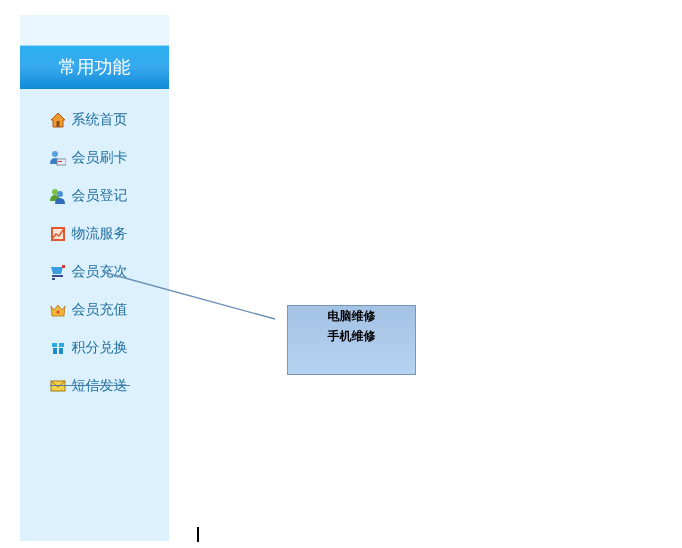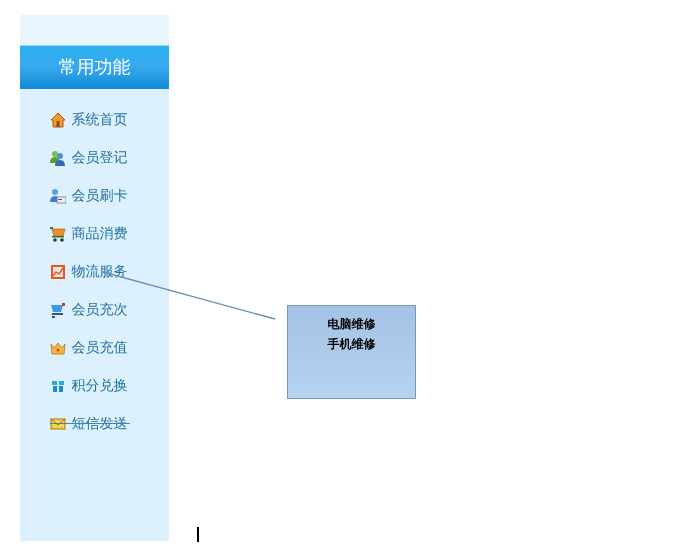--- a/index.html
+++ b/index.html
@@ -10,22 +10,22 @@
   .header { height:43px; background:linear-gradient(to bottom,#2ab0f0 0%,#38a8ee 50%,#0f8ad6 100%);
             color:#ffffff; font-size:18px; text-align:center; line-height:42px; border-top:1px solid #9fd6f4; }
   .menu { list-style:none; margin:12px; padding:12px; margin-top:0px; }
   .menu li { height:38px; display:flex; align-items:center; justify-content:center; cursor:pointer; }
   .menu li .inner { display:flex; align-items:center; width:80px; margin-left:-10px; }
   .menu .icon { width:16px; height:16px; display:inline-block; margin-right:6px; position:relative; flex:none; }
   .menu .label { font-size:14px; color:#1f6f9f; white-space:nowrap; }
   .menu li.struck .label { position:relative; }
   .strike { position:absolute; left:-22px; right:-2px; top:8px; height:1px; background:#4f7fb0; }
   .connector { position:absolute; left:0; top:0; }
-  .popup { position:absolute; left:287px; top:305px; width:129px; height:94px; border:1px solid #7897b7;
-           background:linear-gradient(to bottom,#a4c2e4,#b6d2f1); text-align:center; padding-top:8px; box-sizing:border-box; }
+  .popup { position:absolute; left:287px; top:305px; width:129px; height:70px; border:1px solid #7897b7;
+           background:linear-gradient(to bottom,#a4c2e4,#b6d2f1); text-align:center; padding-top:0; box-sizing:border-box; }
   .popup div { font-size:12px; font-weight:bold; color:#000; line-height:20px; }
   .cursor { position:absolute; left:197px; top:527px; width:2px; height:15px; background:#000; }
 </style>
 </head>
 <body>
 
 <div class="sidebar">
   <div class="sidebar-top"></div>
   <div class="header">常用功能</div>
   <ul class="menu">
@@ -37,54 +37,40 @@
               <rect x="6.5" y="9" width="3" height="6" fill="#8a4a16"></rect>
             </svg>
         </span>
         <span class="label">系统首页</span>
       </span>
     </li>
     <li>
       <span class="inner">
         <span class="icon">
           <svg width="16" height="16" viewBox="0 0 16 16">
-              <circle cx="5" cy="4" r="3" fill="#7cc04a"></circle>
-              <path d="M0 13 Q0 7 5 7 Q10 7 10 13 Z" fill="#5a9e2f"></path>
-              <circle cx="10" cy="6" r="3" fill="#4f8fd6"></circle>
-              <path d="M5 16 Q5 10 10 10 Q15 10 15 16 Z" fill="#2f6bb8"></path>
-            </svg>
-        </span>
-        <span class="label">会员登记</span>
-      </span>
-    </li>
-    <li>
-      <span class="inner">
-        <span class="icon">
-          <svg width="16" height="16" viewBox="0 0 16 16">
               <circle cx="5" cy="4" r="3" fill="#5aa3e0"></circle>
               <path d="M0 14 Q0 8 5 8 Q10 8 10 14 Z" fill="#3b7fc4"></path>
               <rect x="7" y="9" width="9" height="6" fill="#e8eef3" stroke="#6a7e8f" stroke-width="0.8"></rect>
               <rect x="8" y="11" width="4" height="1" fill="#c33"></rect>
             </svg>
         </span>
         <span class="label">会员刷卡</span>
       </span>
     </li>
     <li>
       <span class="inner">
         <span class="icon">
           <svg width="16" height="16" viewBox="0 0 16 16">
-              <rect x="0" y="1" width="3" height="2" fill="#2f7a2f"></rect>
-              <path d="M2 3 L15 3 L13 10 L4 10 Z" fill="#e8902a" stroke="#8a5a1a" stroke-width="0.6"></path>
-              <rect x="2" y="10" width="12" height="1.5" fill="#2f7a2f"></rect>
-              <circle cx="5" cy="14" r="1.8" fill="#333"></circle>
-              <circle cx="12" cy="14" r="1.8" fill="#333"></circle>
+              <circle cx="5" cy="4" r="3" fill="#7cc04a"></circle>
+              <path d="M0 13 Q0 7 5 7 Q10 7 10 13 Z" fill="#5a9e2f"></path>
+              <circle cx="10" cy="6" r="3" fill="#4f8fd6"></circle>
+              <path d="M5 16 Q5 10 10 10 Q15 10 15 16 Z" fill="#2f6bb8"></path>
             </svg>
         </span>
-        <span class="label">商品消费</span>
+        <span class="label">会员登记</span>
       </span>
     </li>
     <li>
       <span class="inner">
         <span class="icon">
           <svg width="16" height="16" viewBox="0 0 16 16">
               <rect x="1" y="1" width="14" height="14" fill="#e4572e"></rect>
               <rect x="3" y="3" width="10" height="10" fill="#fbe3d6"></rect>
               <polyline points="3,12 6,8 9,10 13,4" fill="none" stroke="#e4572e" stroke-width="1.5"></polyline>
             </svg>

